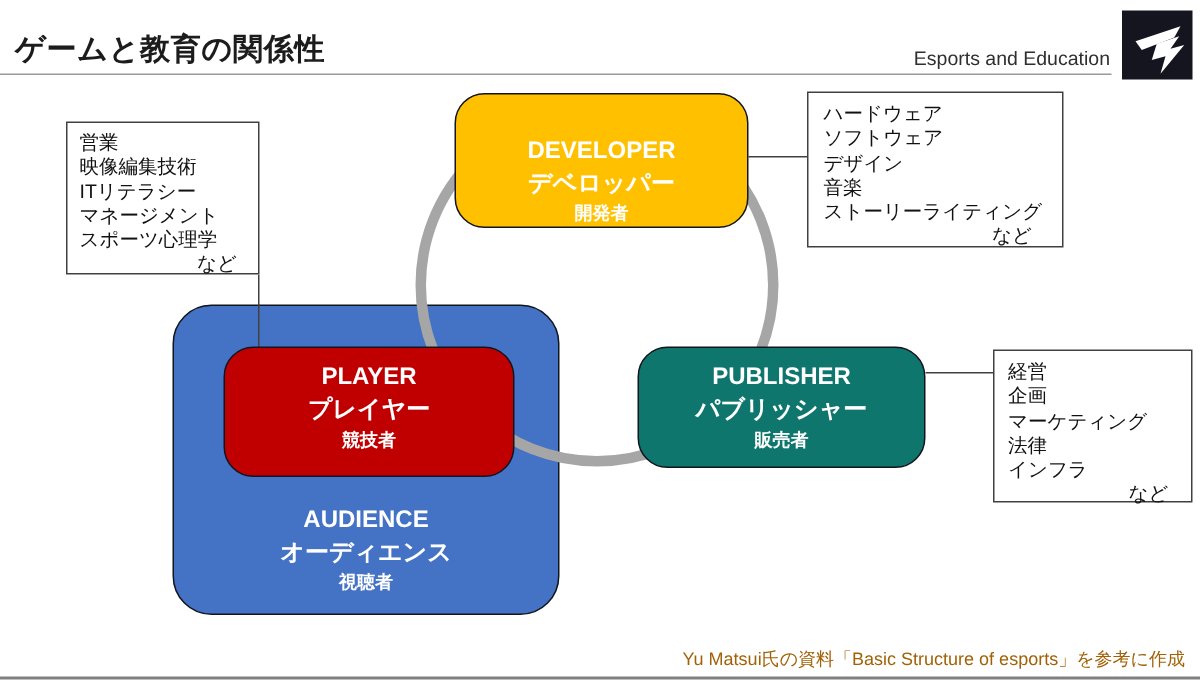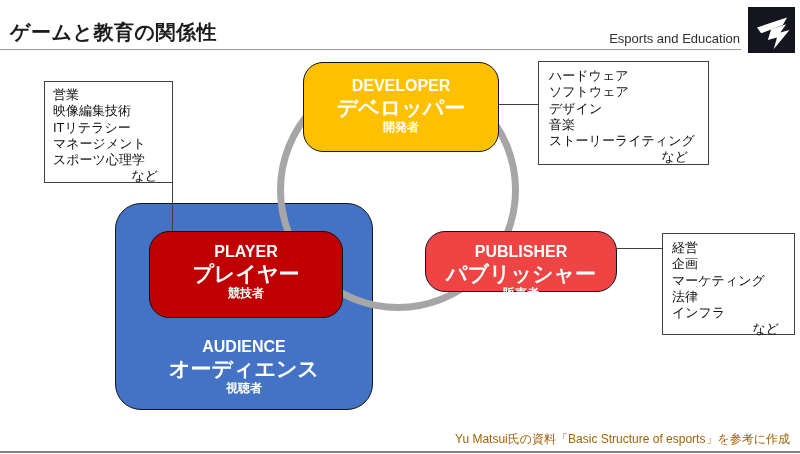--- a/index.html
+++ b/index.html
@@ -17,24 +17,24 @@
   .ring{position:absolute;left:277px;top:69px;width:242px;height:242px;border:7px solid #A6A6A6;border-radius:50%;box-sizing:border-box;z-index:2;}
   
   .conn{position:absolute;z-index:3;}
   .conn-developer{left:499px;top:104px;width:39px;border-top:1px solid #404040;}
   .conn-publisher{left:617px;top:248px;width:45px;border-top:1px solid #404040;}
   .conn-player{left:172px;top:183px;height:49px;border-left:1px solid #404040;}
   
   .node{position:absolute;box-sizing:border-box;border:1.5px solid #11151d;border-radius:20px;text-align:center;color:#fff;z-index:4;}
   .node-audience{left:115px;top:203px;width:258px;height:207px;border-radius:26px;background:#4472C4;z-index:1;}
   .node-player{left:149px;top:231px;width:194px;height:87px;background:#C00000;padding-top:9px;}
-  .node-developer{left:303px;top:62px;width:196px;height:90px;background:#FFC000;padding-top:12px;}
-  .node-publisher{left:425px;top:231px;width:192px;height:61px;background:#ef4444;padding-top:9px;}
+  .node-developer{left:303px;top:62px;width:196px;height:90px;background:#FFC000;padding-top:27px;}
+  .node-publisher{left:425px;top:231px;width:192px;height:81px;background:#0f766e;padding-top:9px;}
   .node-en{font-size:16px;font-weight:bold;line-height:21px;}
-  .node-kana{font-size:21px;font-weight:bold;line-height:23px;}
+  .node-kana{font-size:16px;font-weight:bold;line-height:23px;}
   .node-ja{font-size:12px;font-weight:bold;line-height:16px;}
   .audience-labels{position:absolute;left:0;right:0;top:132px;text-align:center;color:#fff;}
   
   .listbox{position:absolute;box-sizing:border-box;background:#fff;border:1px solid #404040;font-size:13px;color:#111;z-index:5;}
   .listbox .row{line-height:16.3px;white-space:nowrap;}
   .listbox .etc{text-align:right;}
   .list-player{left:44px;top:81px;width:129px;height:102px;padding:5px 8px 0 8px;}
   .list-player .etc{padding-right:6px;}
   .list-developer{left:538px;top:61px;width:171px;height:104px;padding:6px 10px 0 10px;}
   .list-developer .etc{padding-right:10px;}

